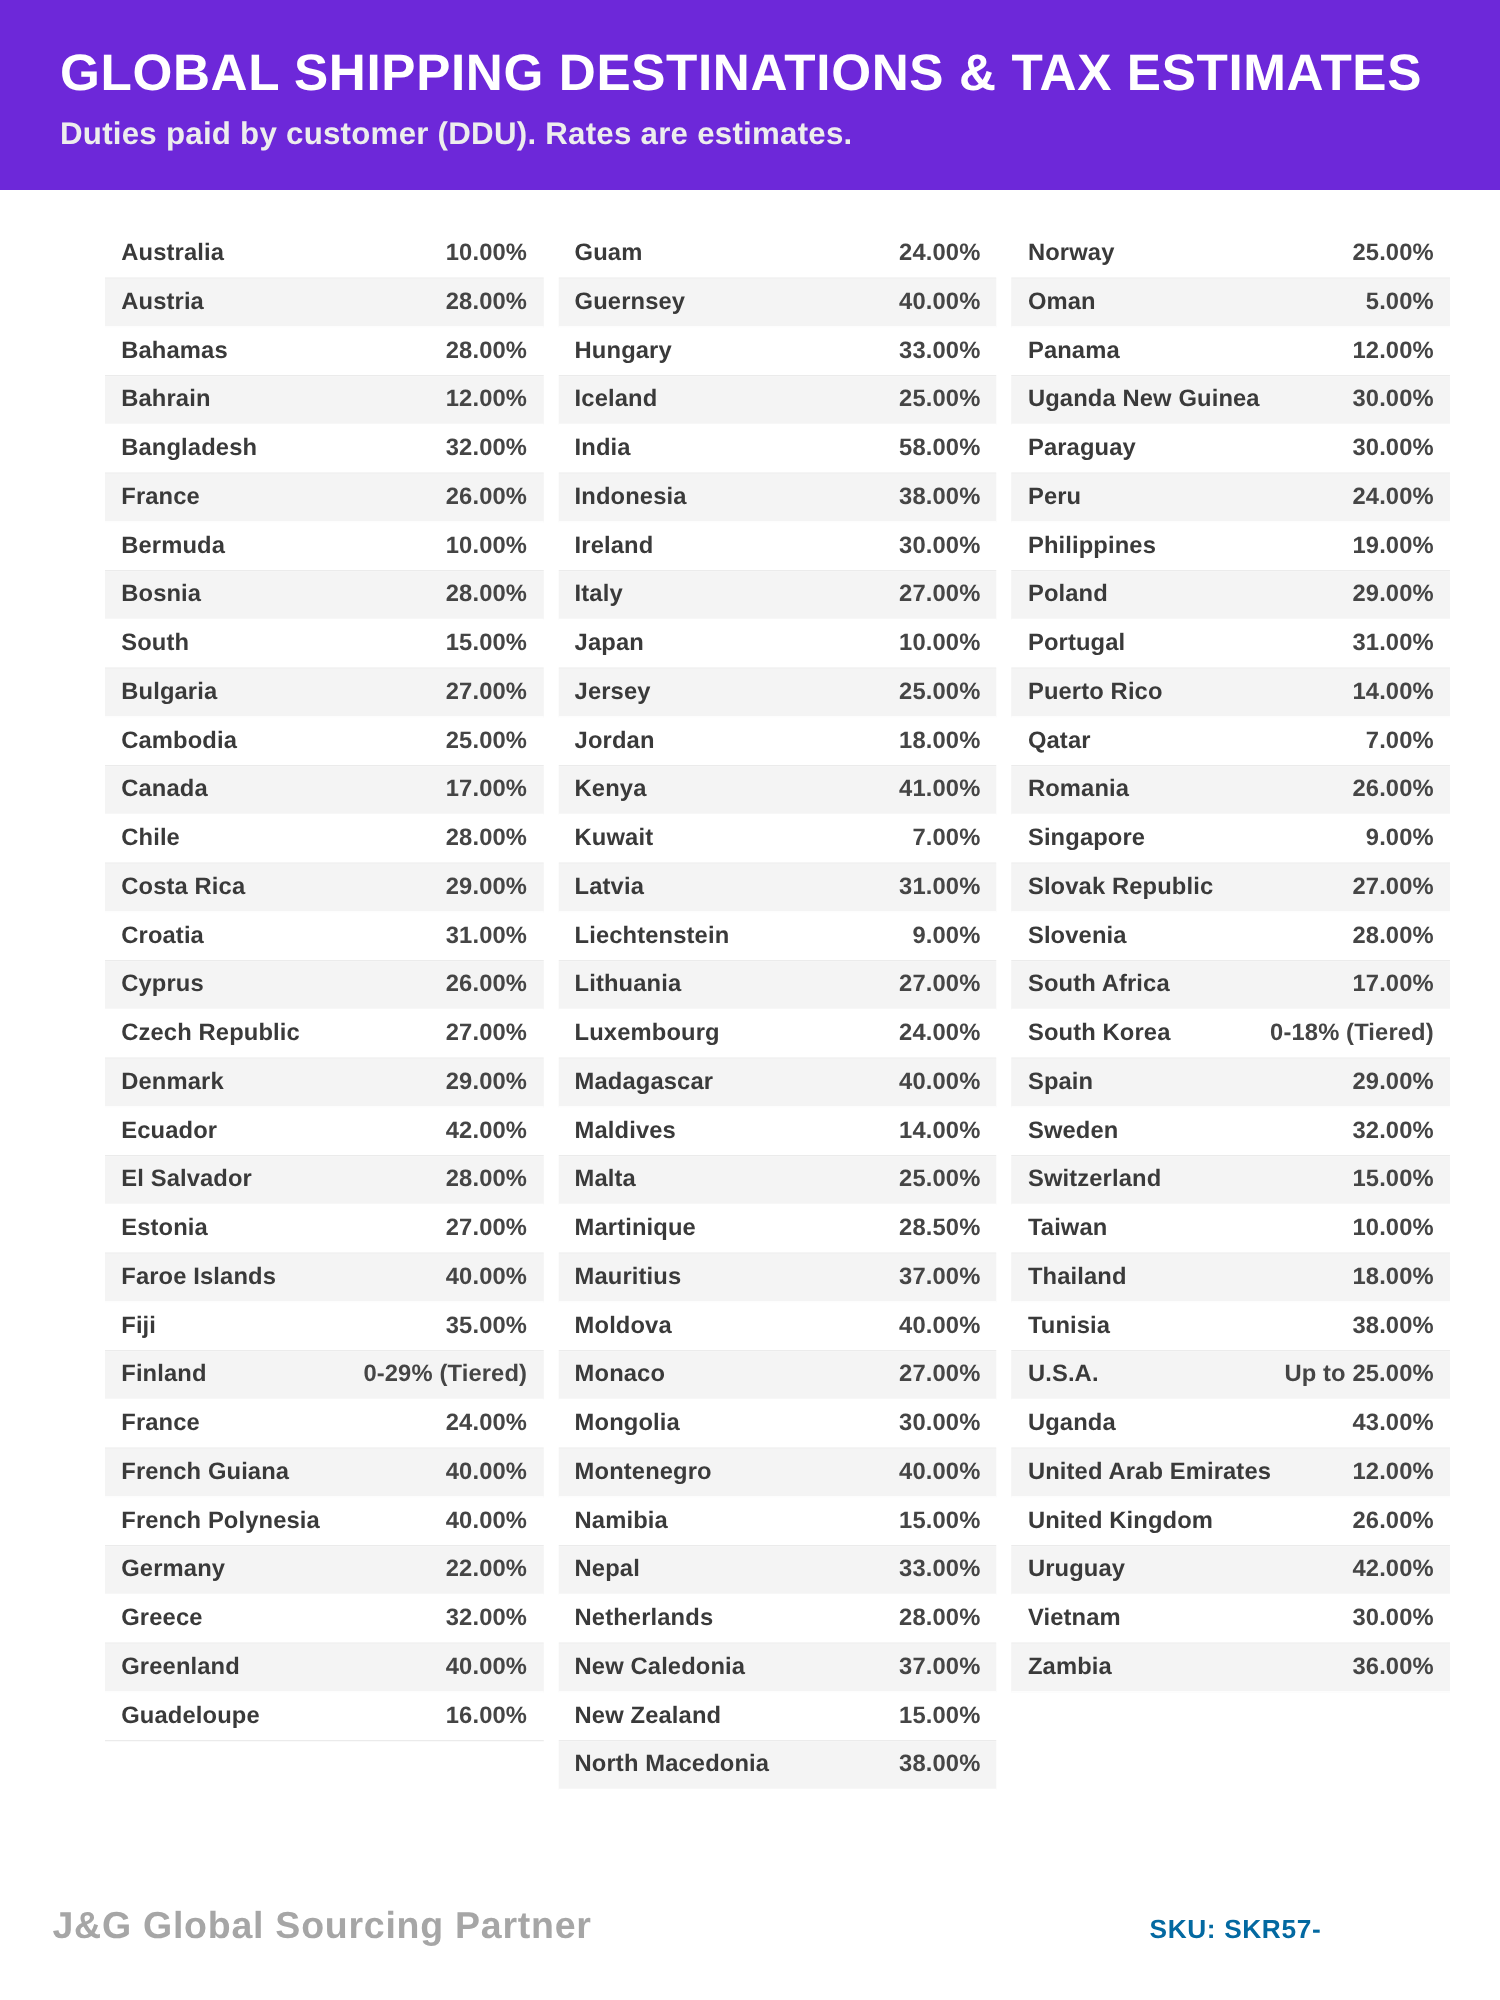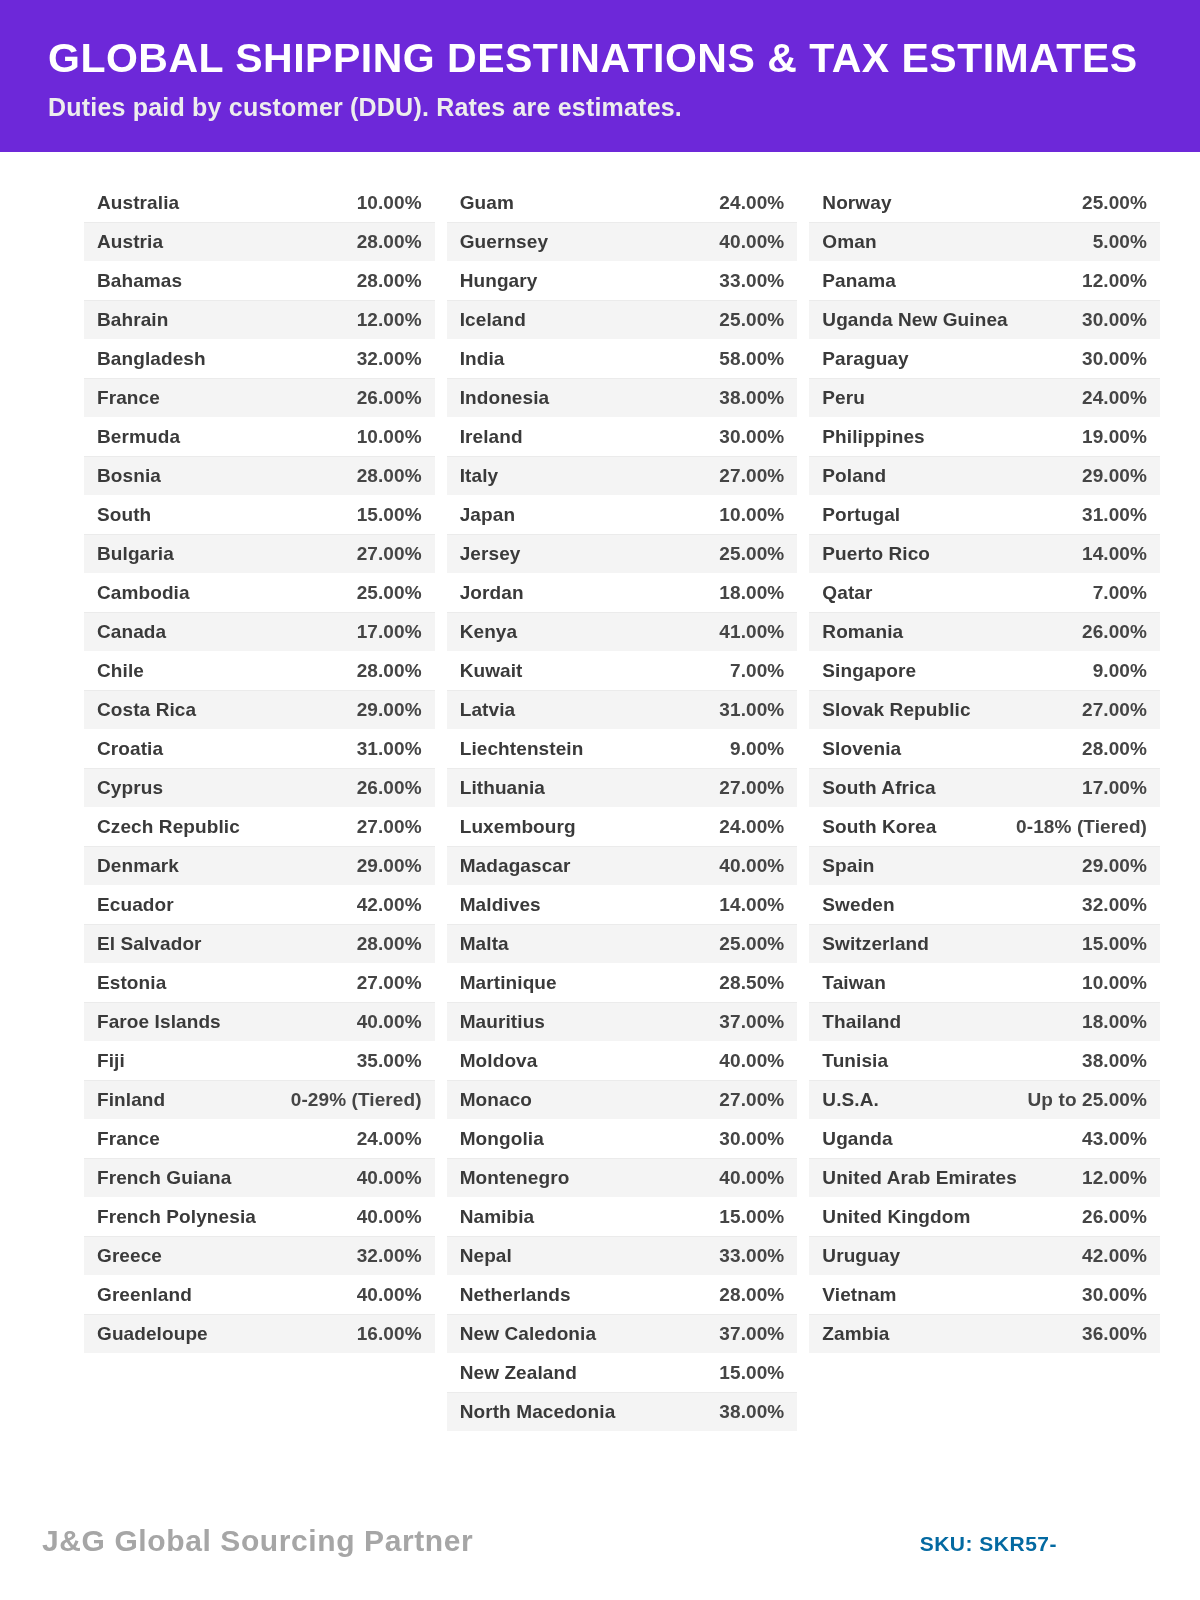--- a/index.html
+++ b/index.html
@@ -212,20 +212,24 @@
         </div>
         <div class="row">
           <span class="country">French Guiana</span>
           <span class="rate">40.00%</span>
         </div>
         <div class="row">
           <span class="country">French Polynesia</span>
           <span class="rate">40.00%</span>
         </div>
         <div class="row">
+          <span class="country">Germany</span>
+          <span class="rate">22.00%</span>
+        </div>
+        <div class="row">
           <span class="country">Greece</span>
           <span class="rate">32.00%</span>
         </div>
         <div class="row">
           <span class="country">Greenland</span>
           <span class="rate">40.00%</span>
         </div>
         <div class="row">
           <span class="country">Guadeloupe</span>
           <span class="rate">16.00%</span>

